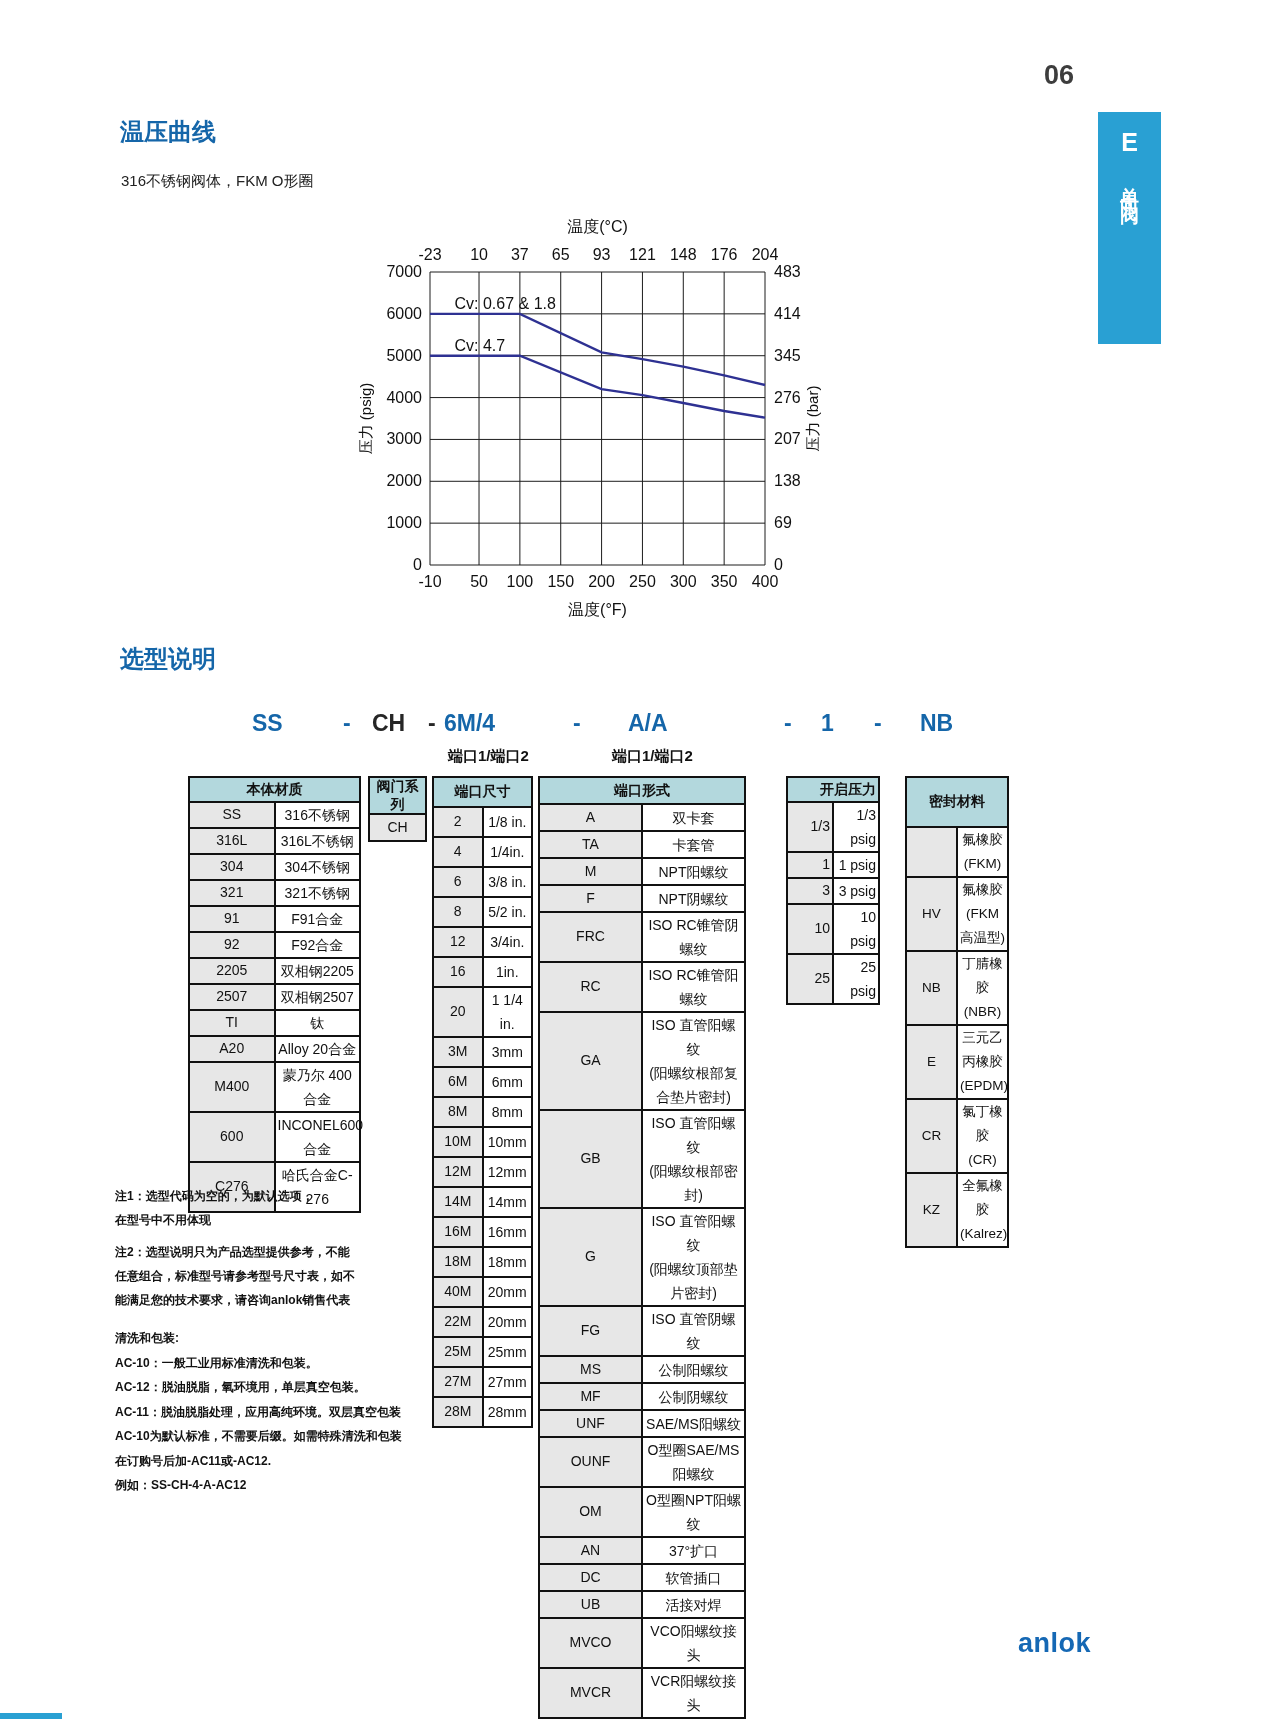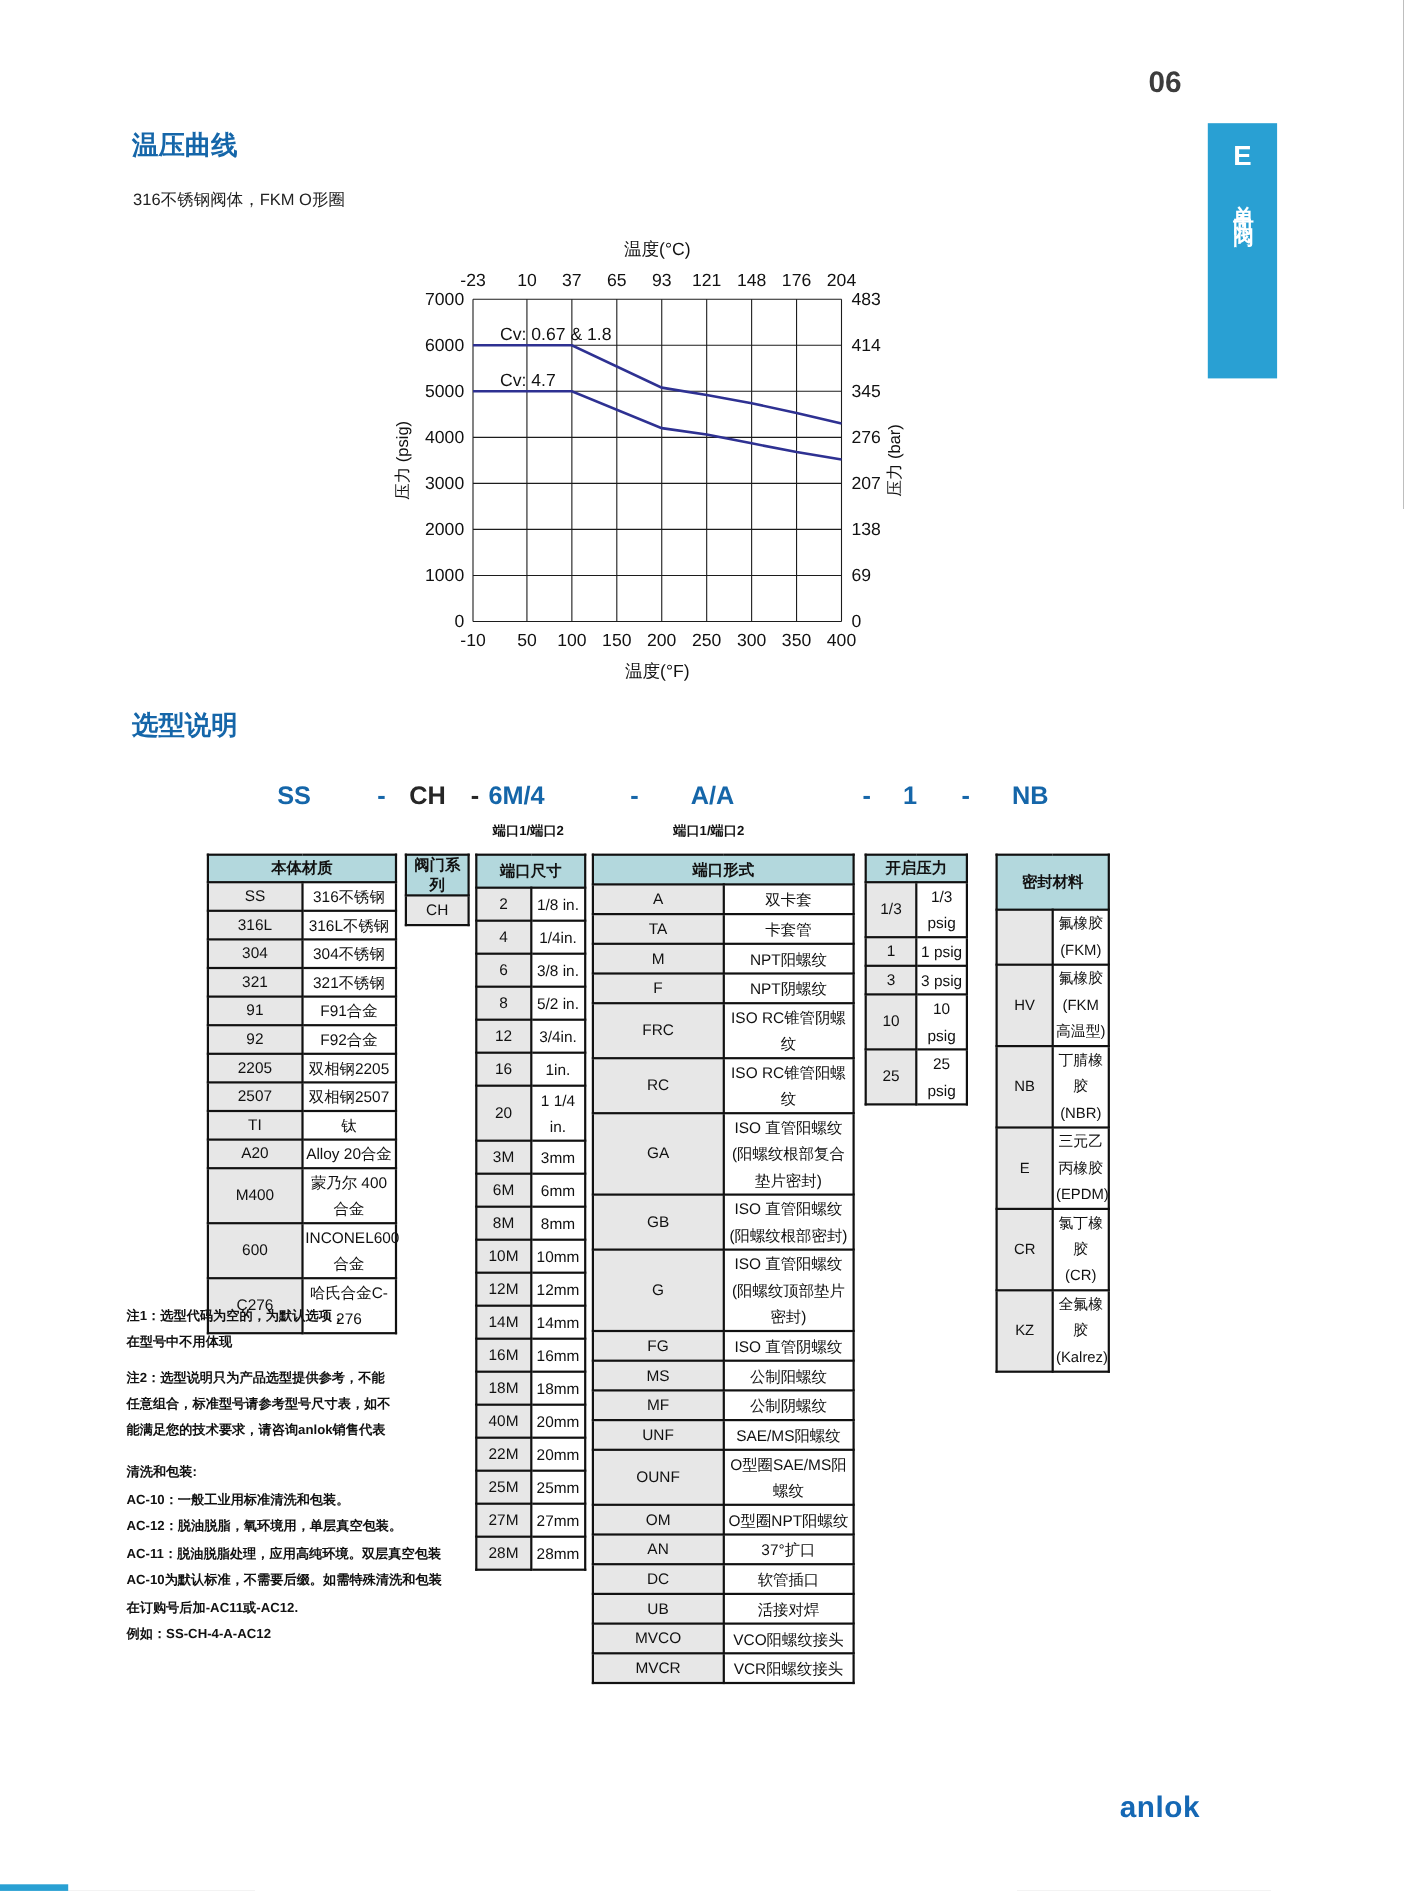--- a/index.html
+++ b/index.html
@@ -23,41 +23,41 @@
   
   #chart{position:absolute;left:355px;top:210px;width:480px;height:420px;}
   
   #part-number{position:absolute;left:0;top:710px;width:1276px;height:34px;}
   #part-number span{position:absolute;font-size:23px;font-weight:bold;}
   .pn-blue{color:#1566a9;}
   .pn-dark{color:#262626;}
   .pn-0{left:252px;} .pn-1{left:343px;} .pn-2{left:372px;} .pn-3{left:428px;}
   .pn-4{left:444px;} .pn-5{left:573px;} .pn-6{left:628px;} .pn-7{left:784px;}
   .pn-8{left:821px;} .pn-9{left:874px;} .pn-10{left:920px;}
-  .port-label{position:absolute;top:747px;font-size:12px;font-weight:bold;color:#111;}
+  .port-label{position:absolute;top:747px;font-size:15px;font-weight:bold;color:#111;}
   #port-label-1{left:448px;} #port-label-2{left:612px;}
   
   table.opt{position:absolute;border-collapse:collapse;font-size:14px;color:#111;table-layout:fixed;}
   table.opt td{border:2px solid #111;text-align:center;vertical-align:middle;padding:0 2px;line-height:1.25;}
   table.opt td.hd{background:#b3d8dd;font-weight:bold;font-size:14px;}
   table.opt td.code{background:#e7e7e7;}
   table.opt td.val{background:#fff;}
   #tbl-material{left:188px;top:776px;width:173px;}
   #tbl-material td{height:25px;margin-left:12px;}
   #tbl-material td.code{width:48px;}
   #tbl-series{left:368px;top:776px;width:59px;}
   #tbl-series td{height:27px;}
   #tbl-port-size{left:432px;top:776px;width:101px;padding-left:26px;}
   #tbl-port-size td{height:30px;}
   #tbl-port-size td.code{width:40px;}
-  #tbl-port-form{left:538px;top:776px;width:239px;}
+  #tbl-port-form{left:538px;top:776px;width:208px;}
   #tbl-port-form td{height:27px;}
   #tbl-port-form td.code{width:52px;}
   #tbl-cracking{left:786px;top:776px;width:94px;}
-  #tbl-cracking td{height:25px;}
+  #tbl-cracking td{height:25px;text-align:right;}
   #tbl-cracking td.code{width:33px;}
   #tbl-seal{left:905px;top:776px;width:104px;font-size:13.5px;}
   #tbl-seal td{height:50px;}
   #tbl-seal td.code{width:30px;}
   .cell-line{display:block;line-height:24px;}
   
   .note{position:absolute;left:115px;font-size:12px;font-weight:bold;color:#111;line-height:24px;white-space:pre-line;}
   #note1{top:1184px;}
   #note2{top:1240px;}
   #cleaning{top:1326px;line-height:24.5px;}

